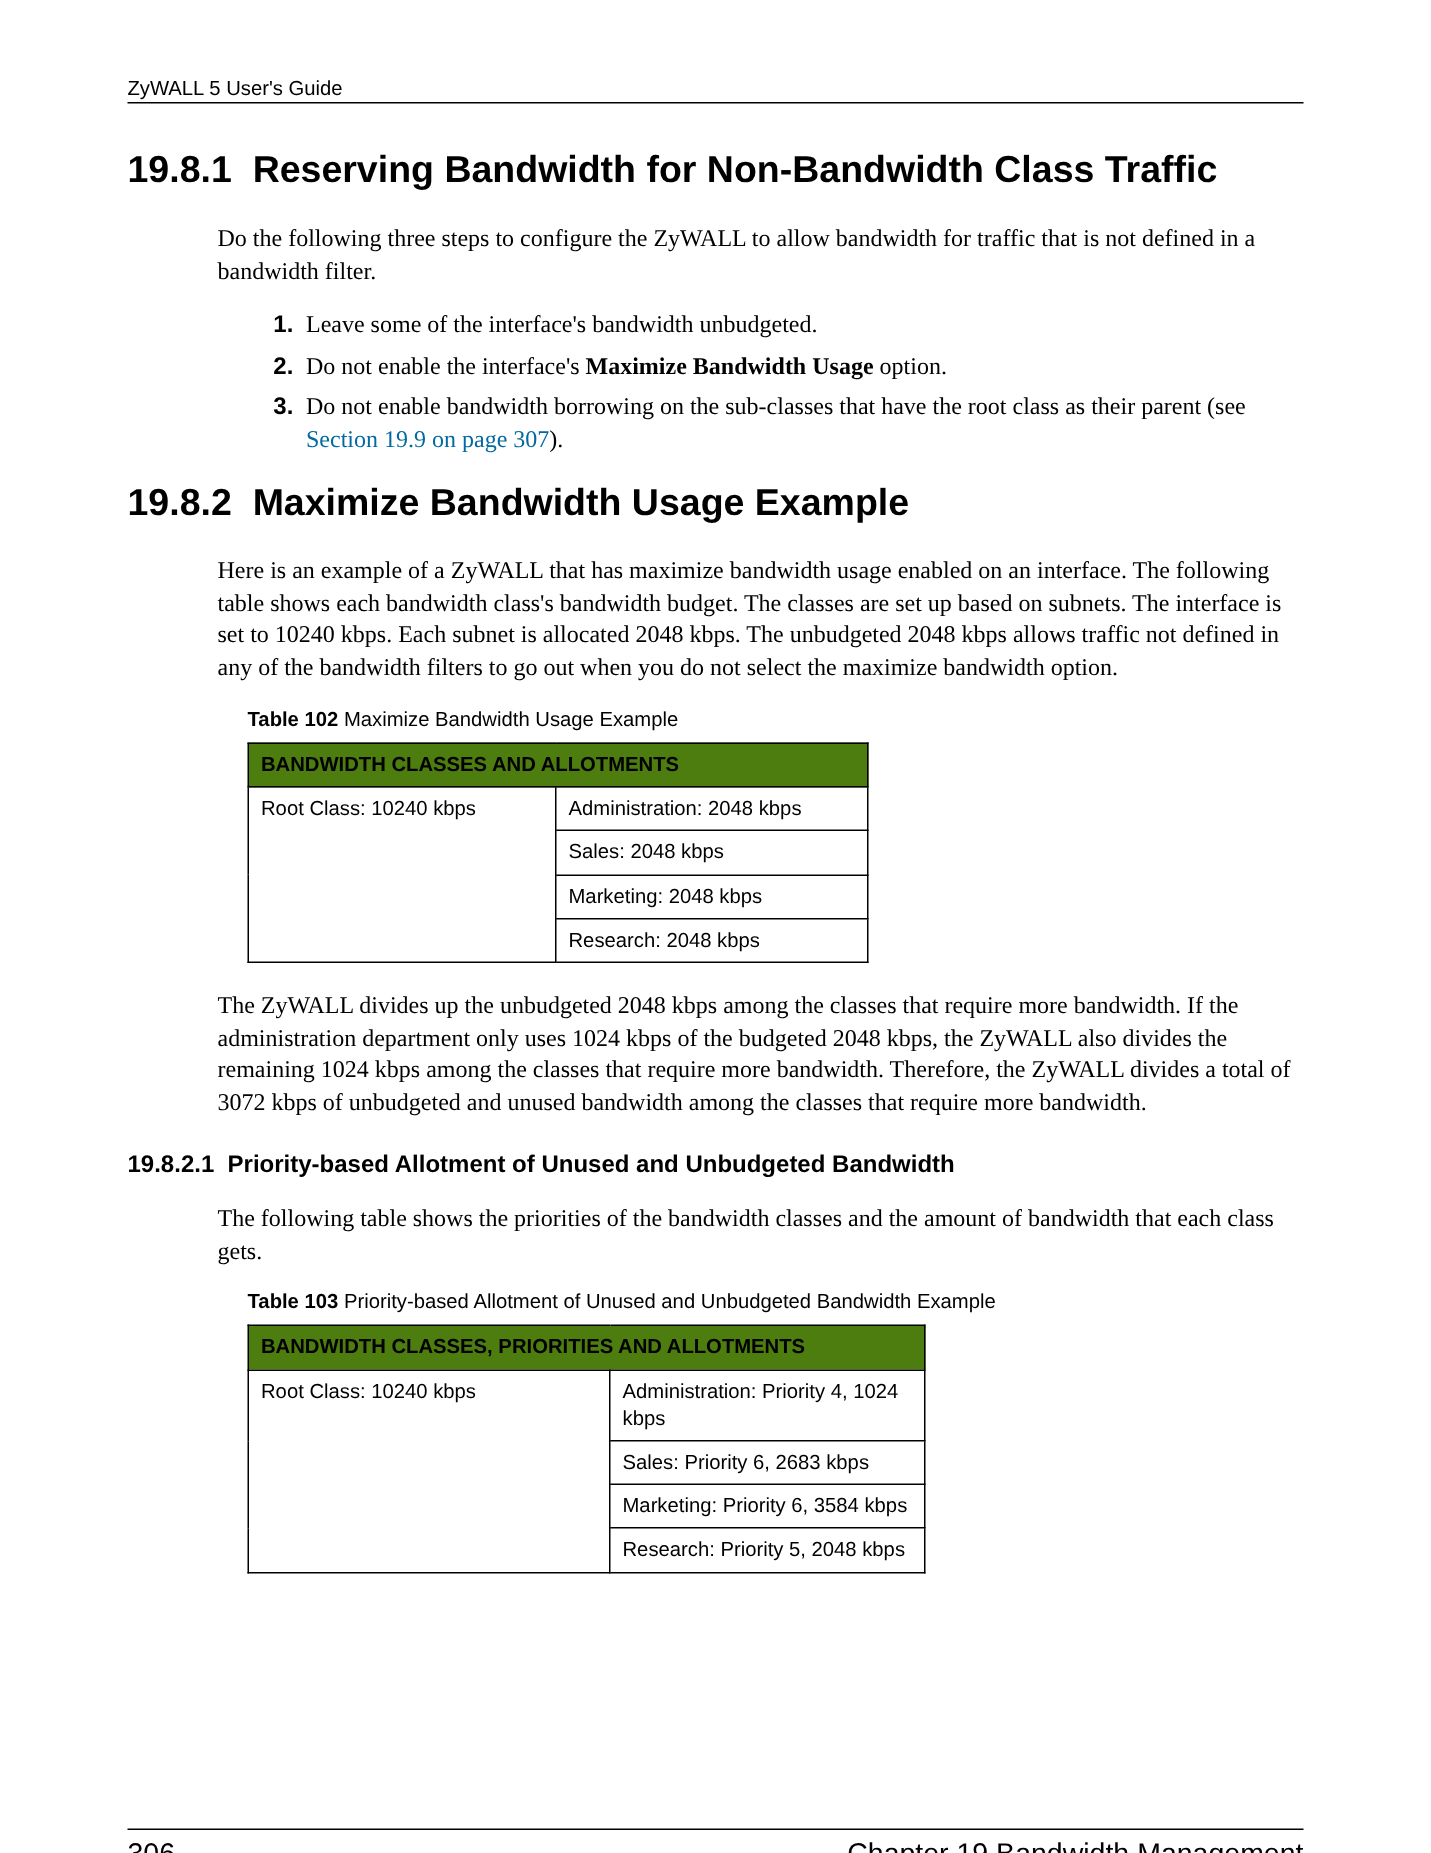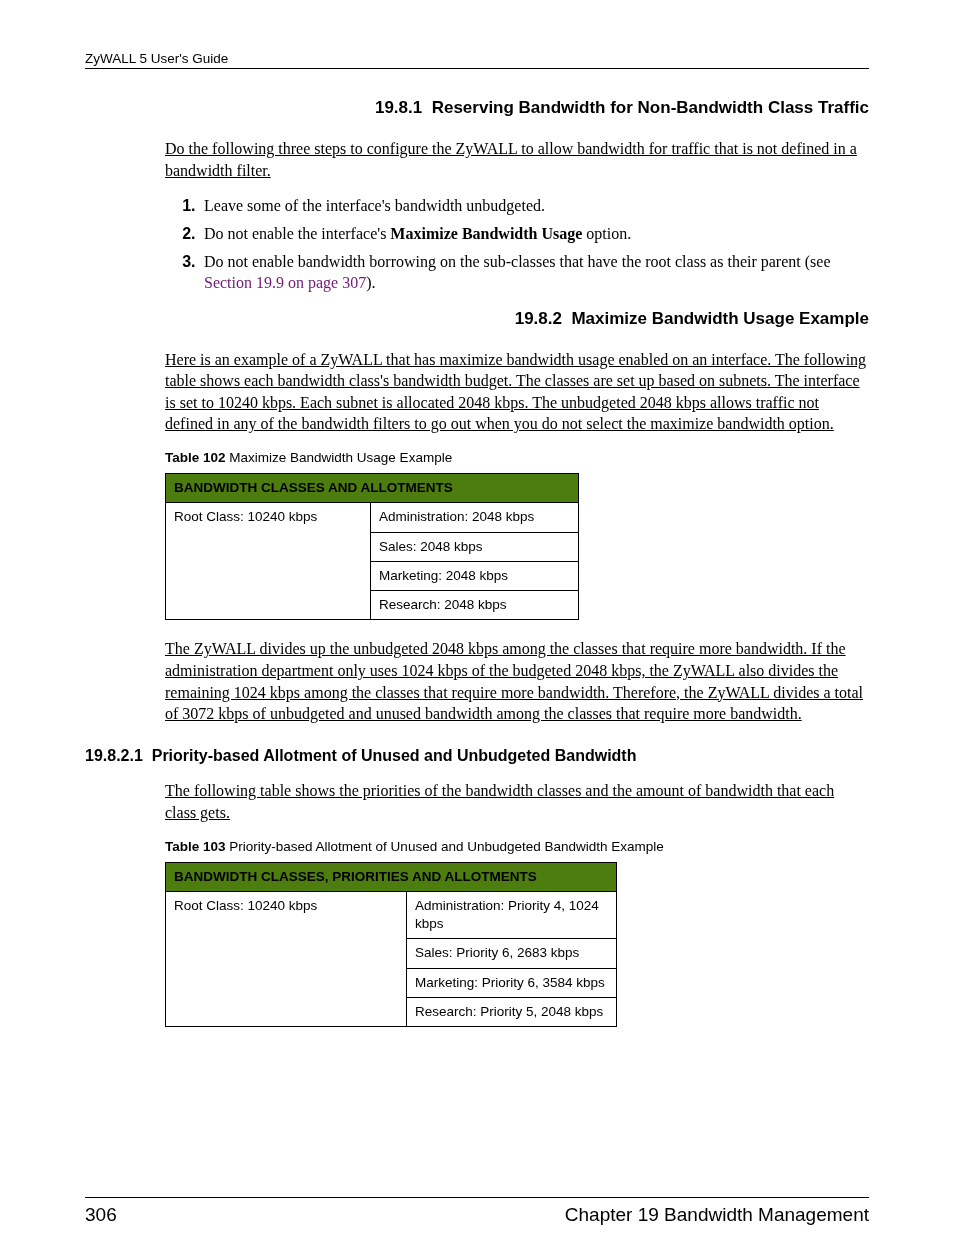--- a/index.html
+++ b/index.html
@@ -16,47 +16,45 @@
   .header-line {
     border-bottom: 1px solid #000;
     padding-bottom: 0;
     margin-bottom: 28px;
     font-family: Arial, Helvetica, sans-serif;
     font-size: 13.5px;
   }
   h2.sec {
     font-family: Arial, Helvetica, sans-serif;
     font-weight: bold;
-    font-size: 17px;
+    font-size: 25px;
     margin: 12px 0 18px 0;
-    text-align: right;
   }
   h3.sub {
     font-family: Arial, Helvetica, sans-serif;
     font-weight: bold;
     font-size: 16px;
     margin: 20px 0 14px 0;
   }
   .body-text {
-    margin: 0 0 14px 80px;
-    text-decoration: underline;
+    margin: 0 0 14px 60px;
   }
   ol.steps {
     margin: 0 0 14px 95px;
     padding-left: 20px;
   }
   ol.steps li {
     padding-left: 4px;
     margin-bottom: 6px;
   }
   ol.steps li::marker {
     font-family: Arial, Helvetica, sans-serif;
     font-weight: bold;
   }
-  .link { color: #701a75; margin-top: 36px; }
+  .link { color: #0369a1; margin-top: 36px; }
   .caption {
     font-family: Arial, Helvetica, sans-serif;
     font-size: 13.5px;
     margin: 4px 0 6px 80px;
   }
   .caption b { font-weight: bold; text-align: right; }
   table.data {
     border-collapse: collapse;
     margin: 0 0 18px 80px;
     font-family: Arial, Helvetica, sans-serif;

